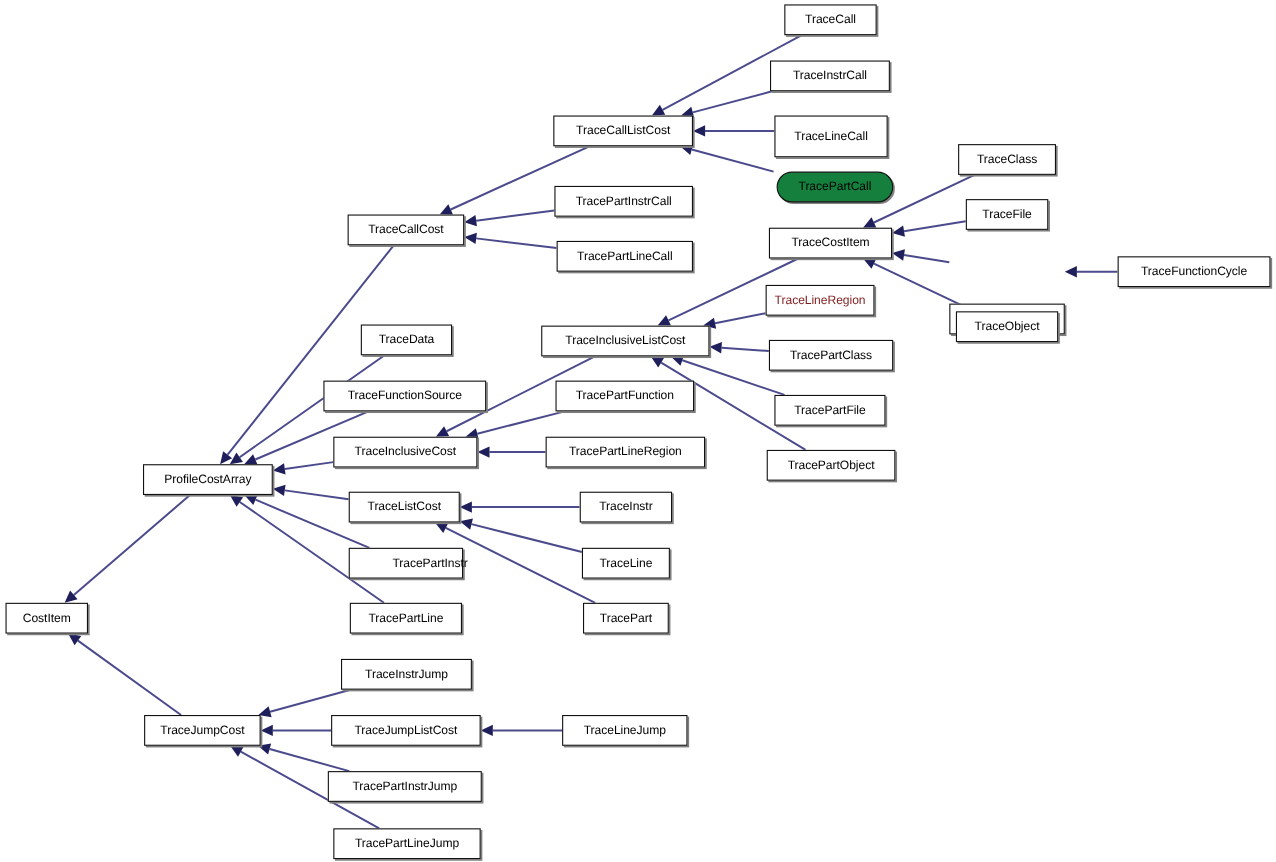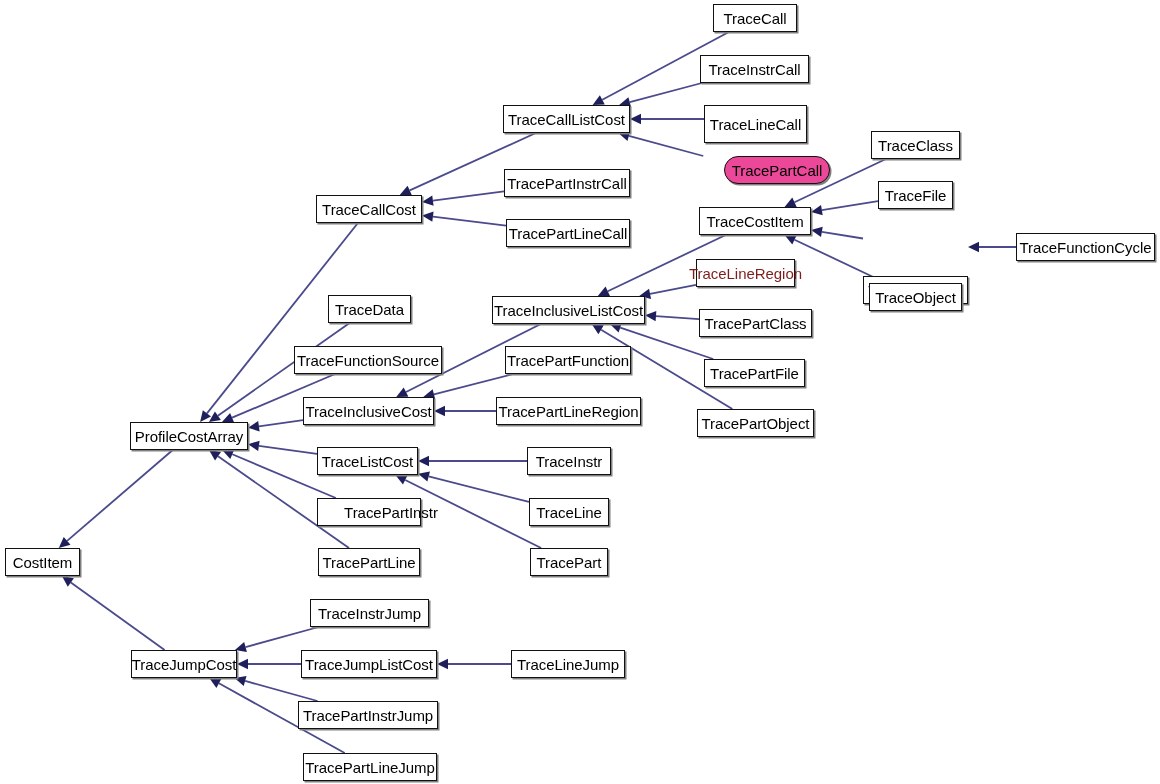--- a/index.html
+++ b/index.html
@@ -25,21 +25,21 @@
   }
   .node {
     position: absolute;
     box-sizing: border-box;
     background: #ffffff;
     border: 1px solid #111111;
     box-shadow: 1.5px 1.5px 0 0 #808080;
     display: flex;
     align-items: center;
     justify-content: center;
-    font-size: 15px;
+    font-size: 11px;
     color: #000000;
     line-height: 1;
     white-space: nowrap;
     letter-spacing: -0.05px;
     cursor: pointer;
     z-index: 5;
   }
   .node-label {
     display: block;
     padding: 0 4px;
@@ -208,21 +208,21 @@
       </div>
       <div class="node" style="left: 503px; top: 105px; width: 127px; height: 28px; border-color: rgb(17, 17, 17); background: rgb(255, 255, 255); color: rgb(0, 0, 0); text-align: right;">
         <span class="node-label">TraceCallListCost</span>
       </div>
       <div class="node" style="left: 704px; top: 105px; width: 103px; height: 38px; border-color: rgb(17, 17, 17); background: rgb(255, 255, 255); color: rgb(0, 0, 0);">
         <span class="node-label">TraceLineCall</span>
       </div>
       <div class="node" style="left: 871px; top: 131px; width: 89px; height: 28px; border-color: rgb(17, 17, 17); background: rgb(255, 255, 255); color: rgb(0, 0, 0);">
         <span class="node-label">TraceClass</span>
       </div>
-      <div class="node" style="left: 724px; top: 156px; width: 106px; height: 28px; border-color: rgb(17, 17, 17); background: #ec4899; color: rgb(0, 0, 0); border-radius: 14px;">
+      <div class="node" style="left: 706px; top: 156px; width: 106px; height: 28px; border-color: rgb(17, 17, 17); background: #15803d; color: rgb(0, 0, 0); border-radius: 14px;">
         <span class="node-label">TracePartCall</span>
       </div>
       <div class="node" style="left: 878px; top: 181px; width: 75px; height: 28px; border-color: rgb(17, 17, 17); background: rgb(255, 255, 255); color: rgb(0, 0, 0);">
         <span class="node-label">TraceFile</span>
       </div>
       <div class="node" style="left: 316px; top: 195px; width: 106px; height: 28px; border-color: rgb(17, 17, 17); background: rgb(255, 255, 255); color: rgb(0, 0, 0);">
         <span class="node-label">TraceCallCost</span>
       </div>
       <div class="node" style="left: 504px; top: 169px; width: 126px; height: 28px; border-color: rgb(17, 17, 17); background: rgb(255, 255, 255); color: rgb(0, 0, 0);">
         <span class="node-label">TracePartInstrCall</span>

